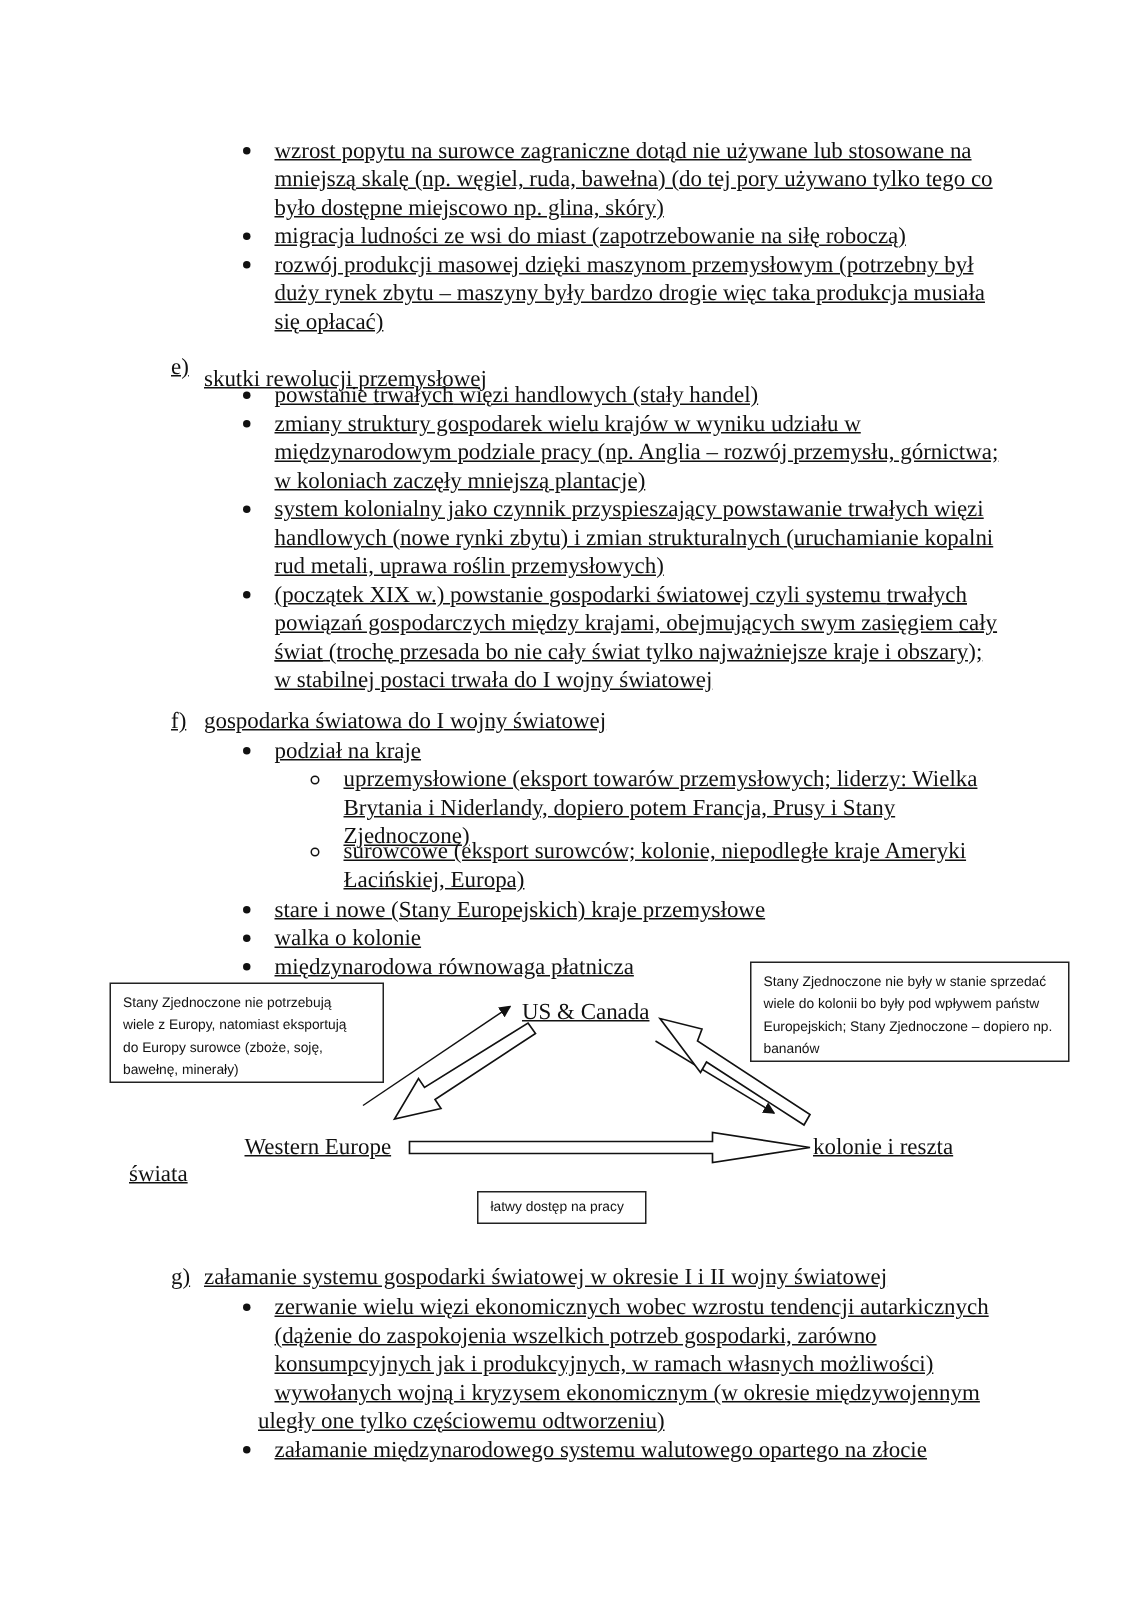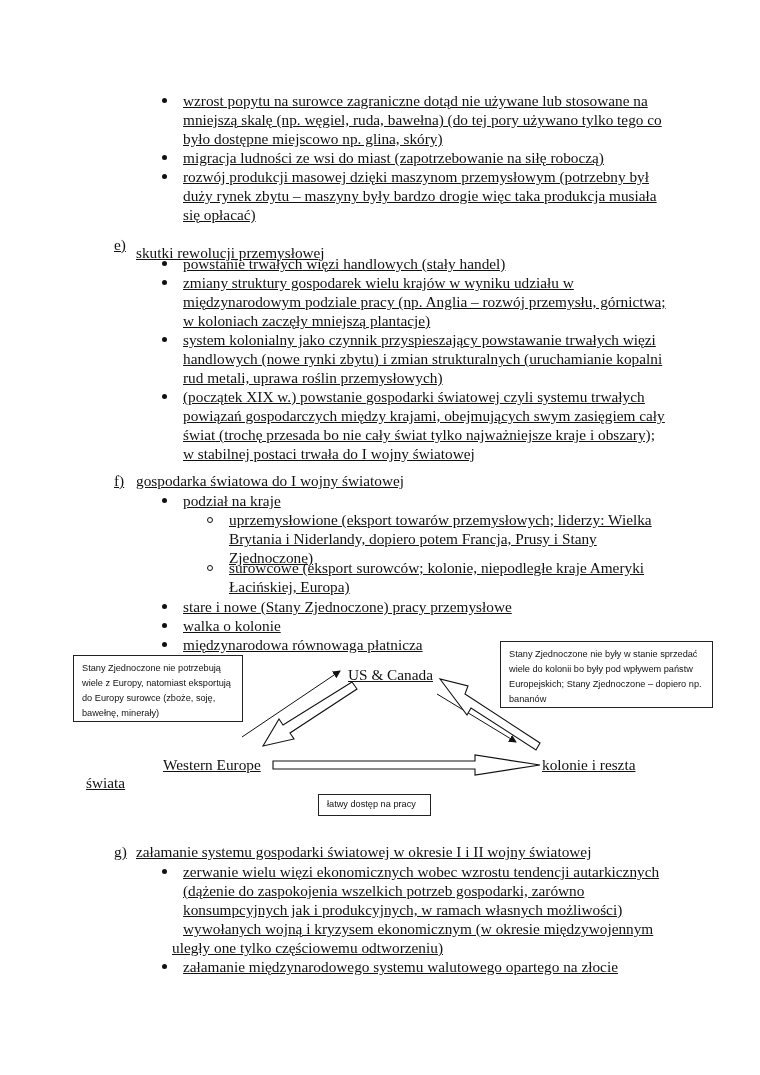--- a/index.html
+++ b/index.html
@@ -65,21 +65,21 @@
   <span class="obullet" style="left:207px;top:517px"></span>
   <div class="line" style="left:229px;top:511px">uprzemysłowione (eksport towarów przemysłowych; liderzy: Wielka</div>
   <div class="line" style="left:229px;top:530px">Brytania i Niderlandy, dopiero potem Francja, Prusy i Stany</div>
   <div class="line" style="left:229px;top:549px">Zjednoczone)</div>
 
   <span class="obullet" style="left:207px;top:565px"></span>
   <div class="line" style="left:229px;top:559px">surowcowe (eksport surowców; kolonie, niepodległe kraje Ameryki</div>
   <div class="line" style="left:229px;top:578px">Łacińskiej, Europa)</div>
 
   <span class="bullet" style="left:162px;top:604px"></span>
-  <div class="line" style="left:183px;top:598px">stare i nowe (Stany Zjednoczone) pracy przemysłowe</div>
+  <div class="line" style="left:183px;top:598px">stare i nowe (Stany Europejskich) kraje przemysłowe</div>
 
   <span class="bullet" style="left:162px;top:623px"></span>
   <div class="line" style="left:183px;top:617px">walka o kolonie</div>
 
   <span class="bullet" style="left:162px;top:642px"></span>
   <div class="line" style="left:183px;top:636px">międzynarodowa równowaga płatnicza</div>
 </div>
 
 <div>
   <svg width="760" height="1075">
@@ -98,21 +98,21 @@
     <polygon points="540,743 536,750 471,708 467,715 440,679 468,686 465,694 " fill="#fff" stroke="#111" stroke-width="1.1"></polygon>
 
     <polygon points="273,761 475,761 475,755 540,765 475,775 475,769 273,769" fill="#fff" stroke="#111" stroke-width="1.1"></polygon>
   </svg>
 
   <div class="line" style="left:348px;top:666px">US &amp; Canada</div>
   <div class="line" style="left:163px;top:756px">Western Europe</div>
   <div class="line" style="left:542px;top:756px">kolonie i reszta</div>
   <div class="line" style="left:86px;top:774px">świata</div>
 
-  <div class="box" style="left:73px;top:655px;width:170px;height:67px;">
+  <div class="box" style="left:73px;top:655px;width:183px;height:67px;">
     <div>Stany Zjednoczone nie potrzebują</div>
     <div>wiele z Europy, natomiast eksportują</div>
     <div>do Europy surowce (zboże, soję,</div>
     <div>bawełnę, minerały)</div>
   </div>
 
   <div class="box" style="left:500px;top:641px;width:213px;height:67px;">
     <div>Stany Zjednoczone nie były w stanie sprzedać</div>
     <div>wiele do kolonii bo były pod wpływem państw</div>
     <div>Europejskich; Stany Zjednoczone – dopiero np.</div>

